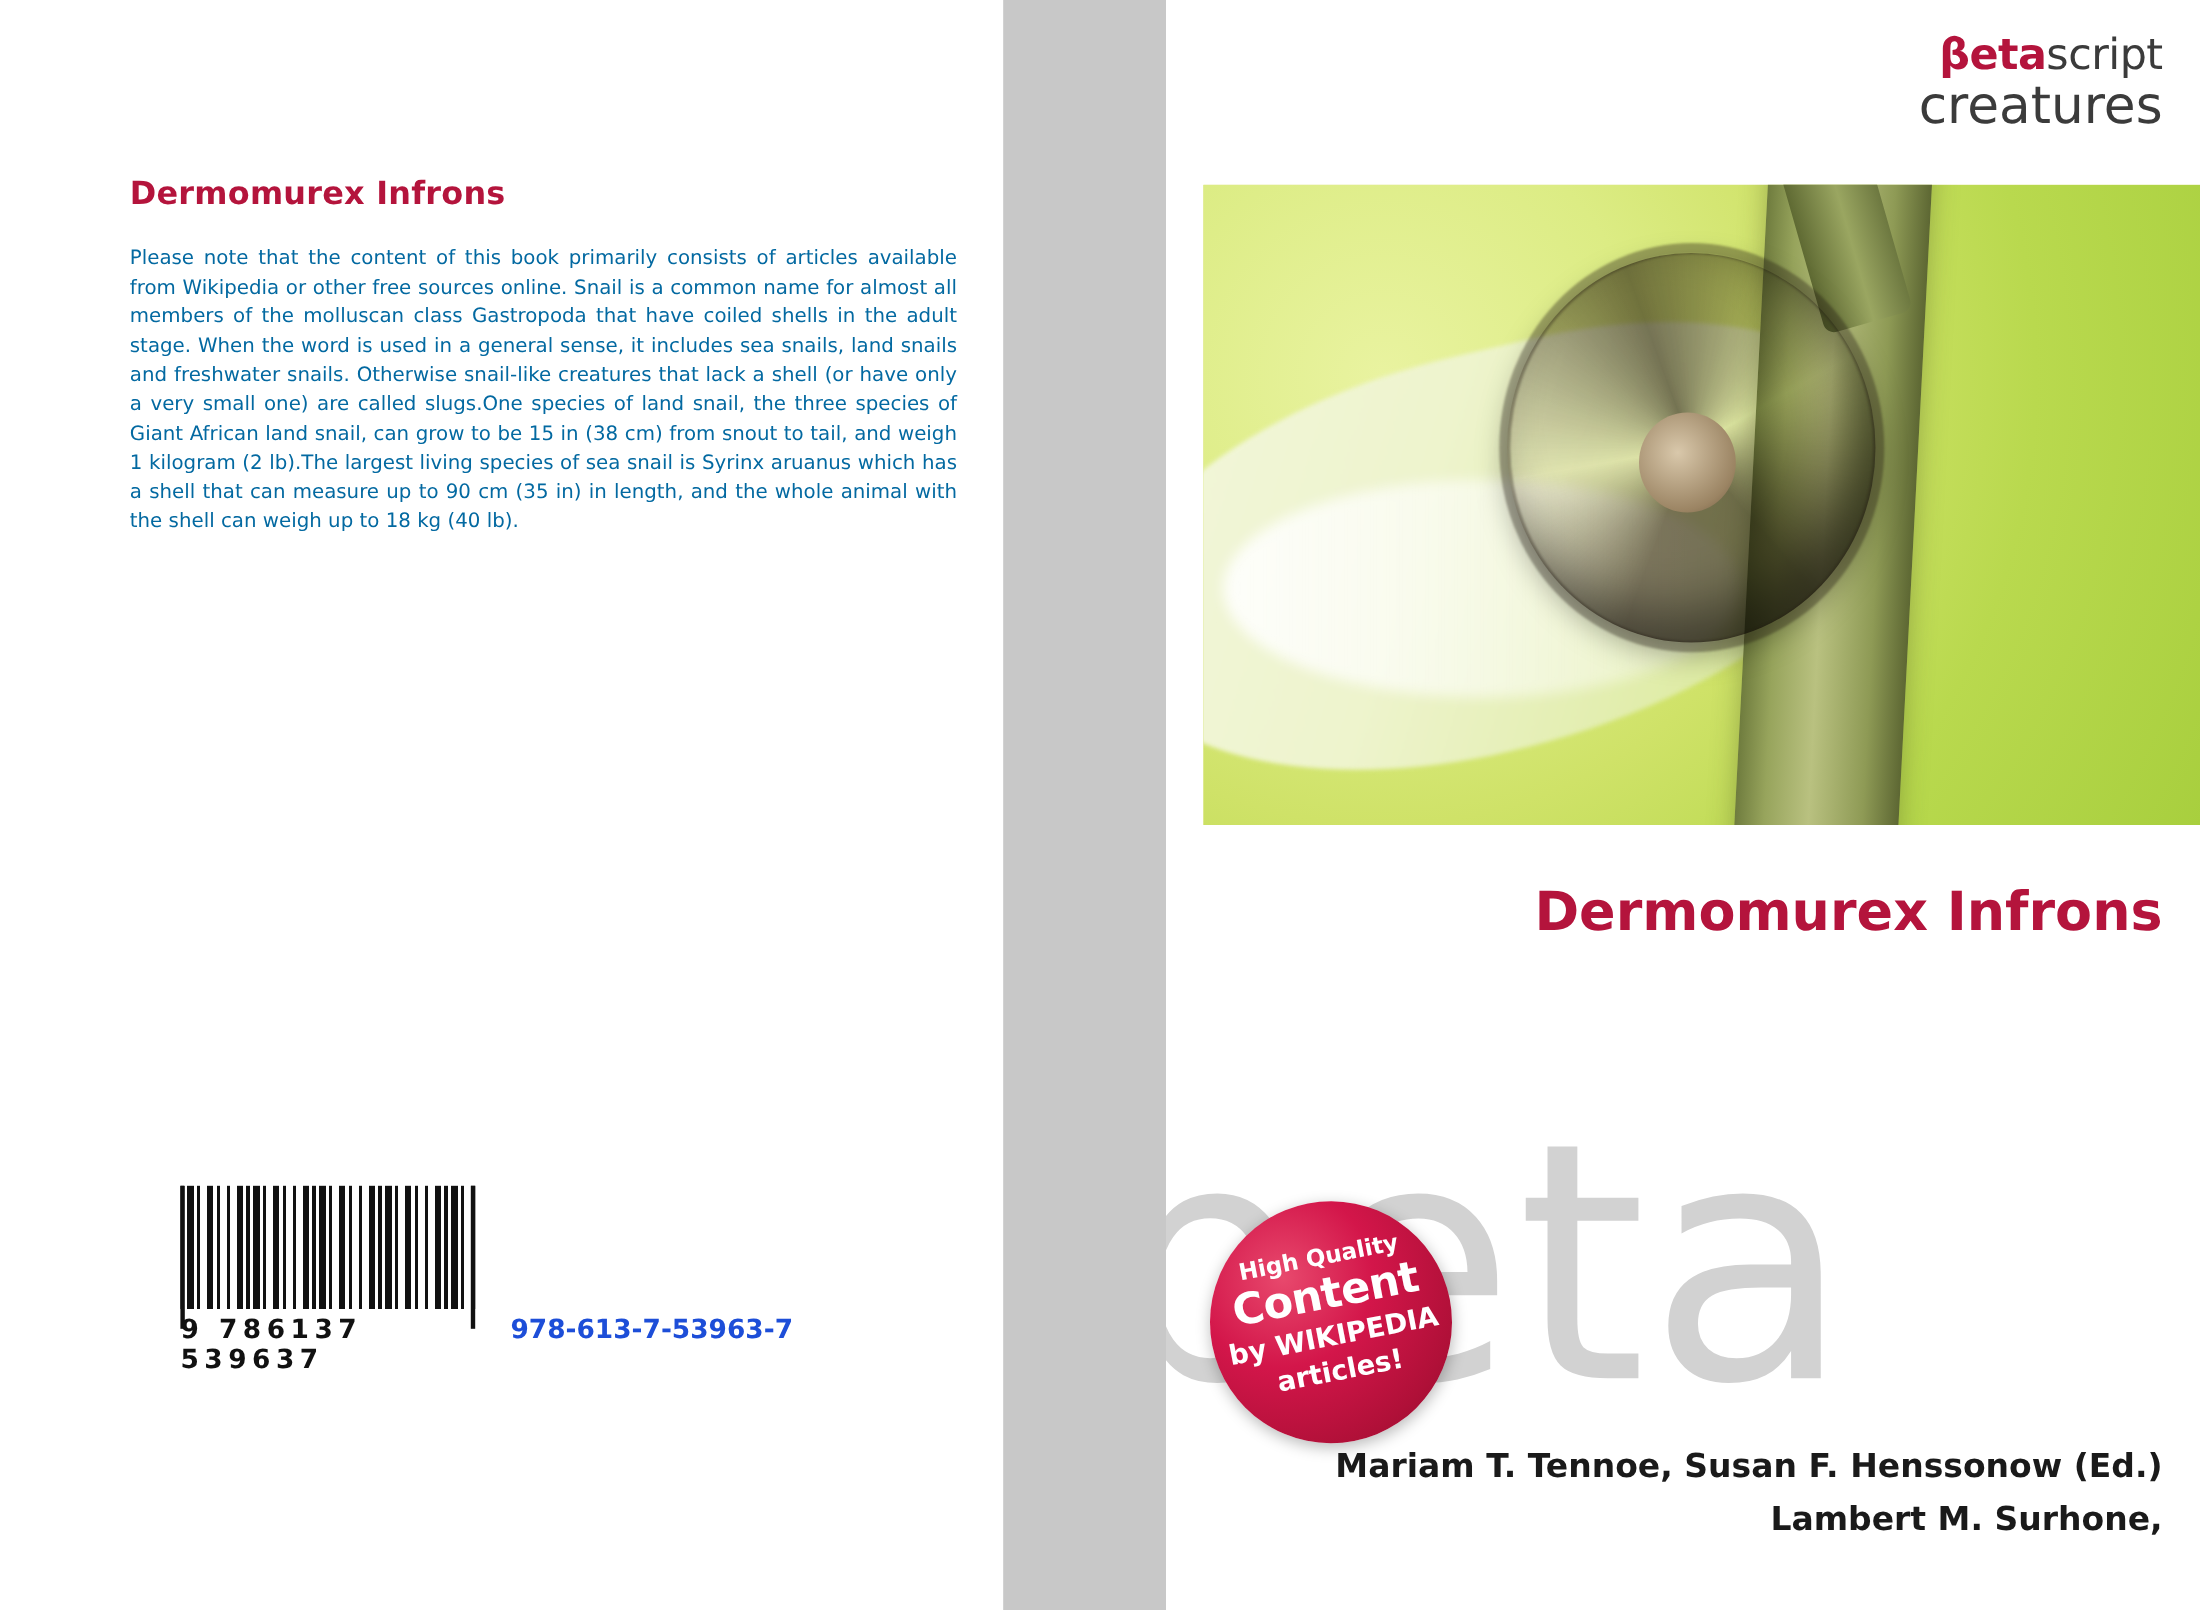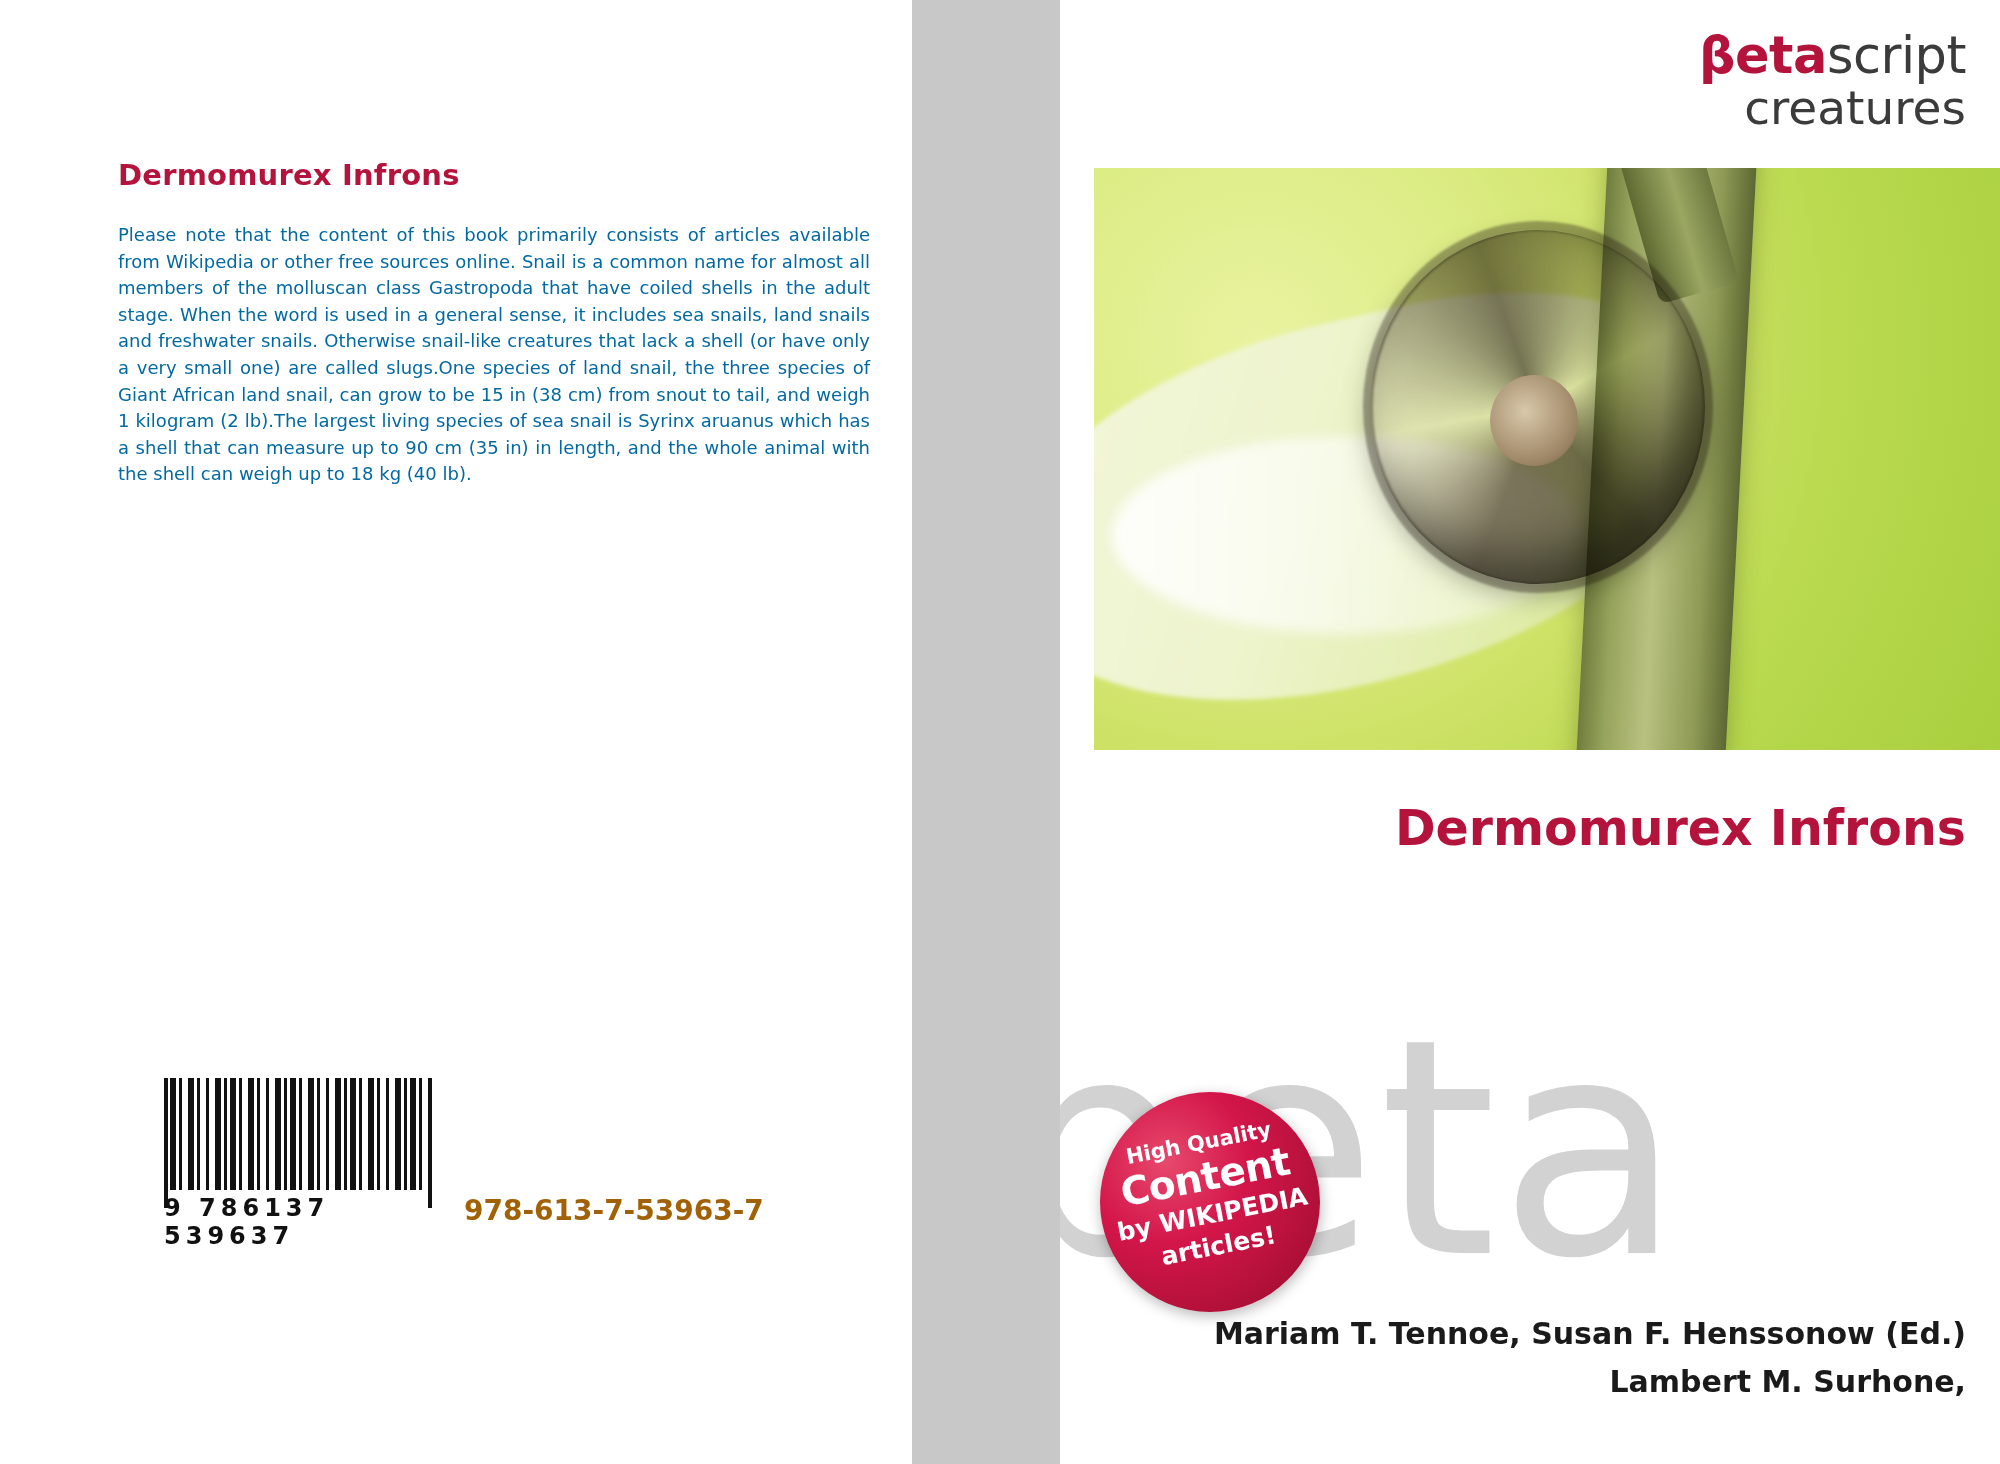--- a/index.html
+++ b/index.html
@@ -92,23 +92,23 @@
     font-size: 24px;
     font-weight: bold;
     letter-spacing: 5px;
     color: #111;
     font-family: "DejaVu Sans", "Liberation Sans", sans-serif;
   }
   .isbn-text {
     position: absolute;
     left: 300px;
     top: 116px;
-    font-size: 28px;
-    font-weight: bold;
-    color: #a16207;
+    font-size: 24px;
+    font-weight: bold;
+    color: #1d4ed8;
     white-space: nowrap;
   }
 
   
   .spine {
     position: absolute;
     left: 912px;
     top: 0;
     width: 148px;
     height: 1464px;
@@ -127,21 +127,21 @@
   }
   .publisher-logo {
     position: absolute;
     right: 34px;
     top: 32px;
     text-align: right;
     line-height: 0.95;
     color: #3b3b3b;
   }
   .publisher-logo .line1 {
-    font-size: 51px;
+    font-size: 39px;
     letter-spacing: -0.5px;
   }
   .publisher-logo .beta-b {
     color: #b4143c;
     font-weight: bold;
   }
   .publisher-logo .eta {
     color: #b4143c;
     font-weight: bold;
   }

